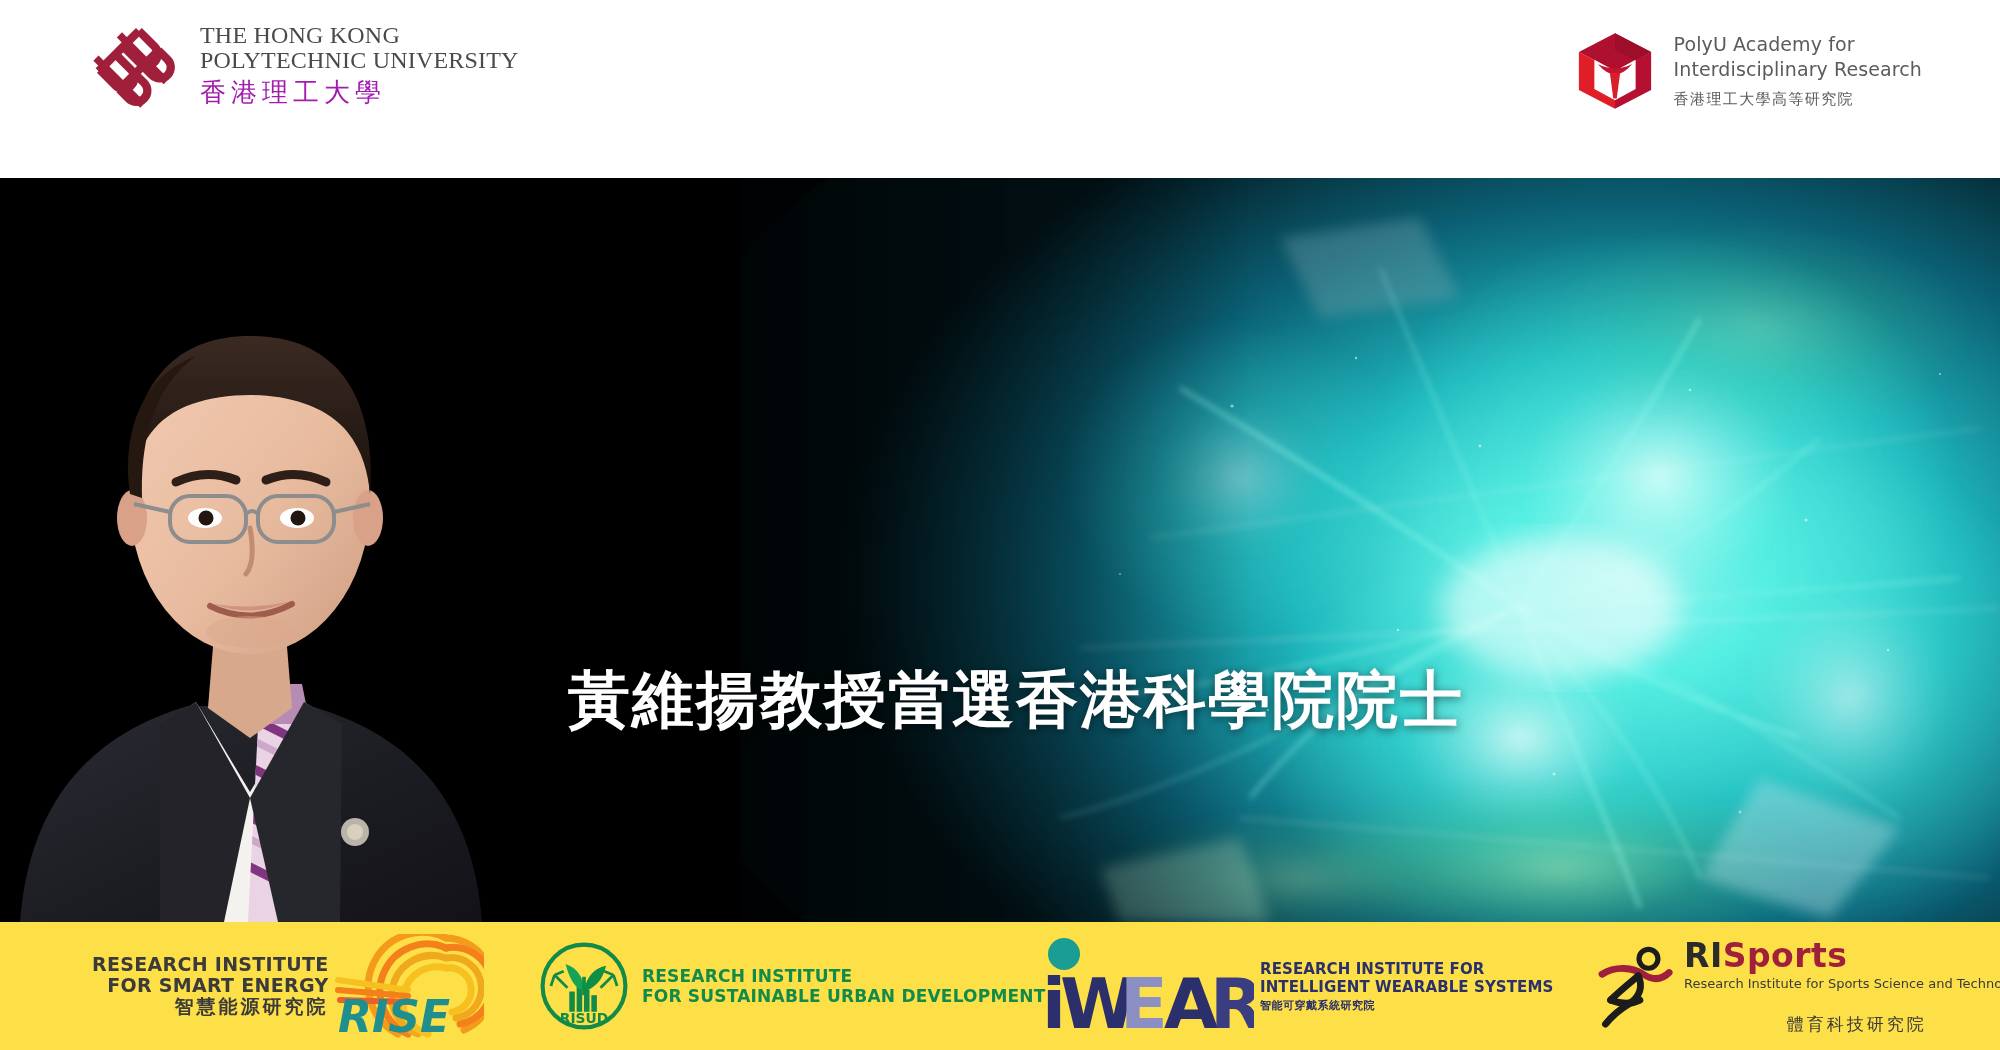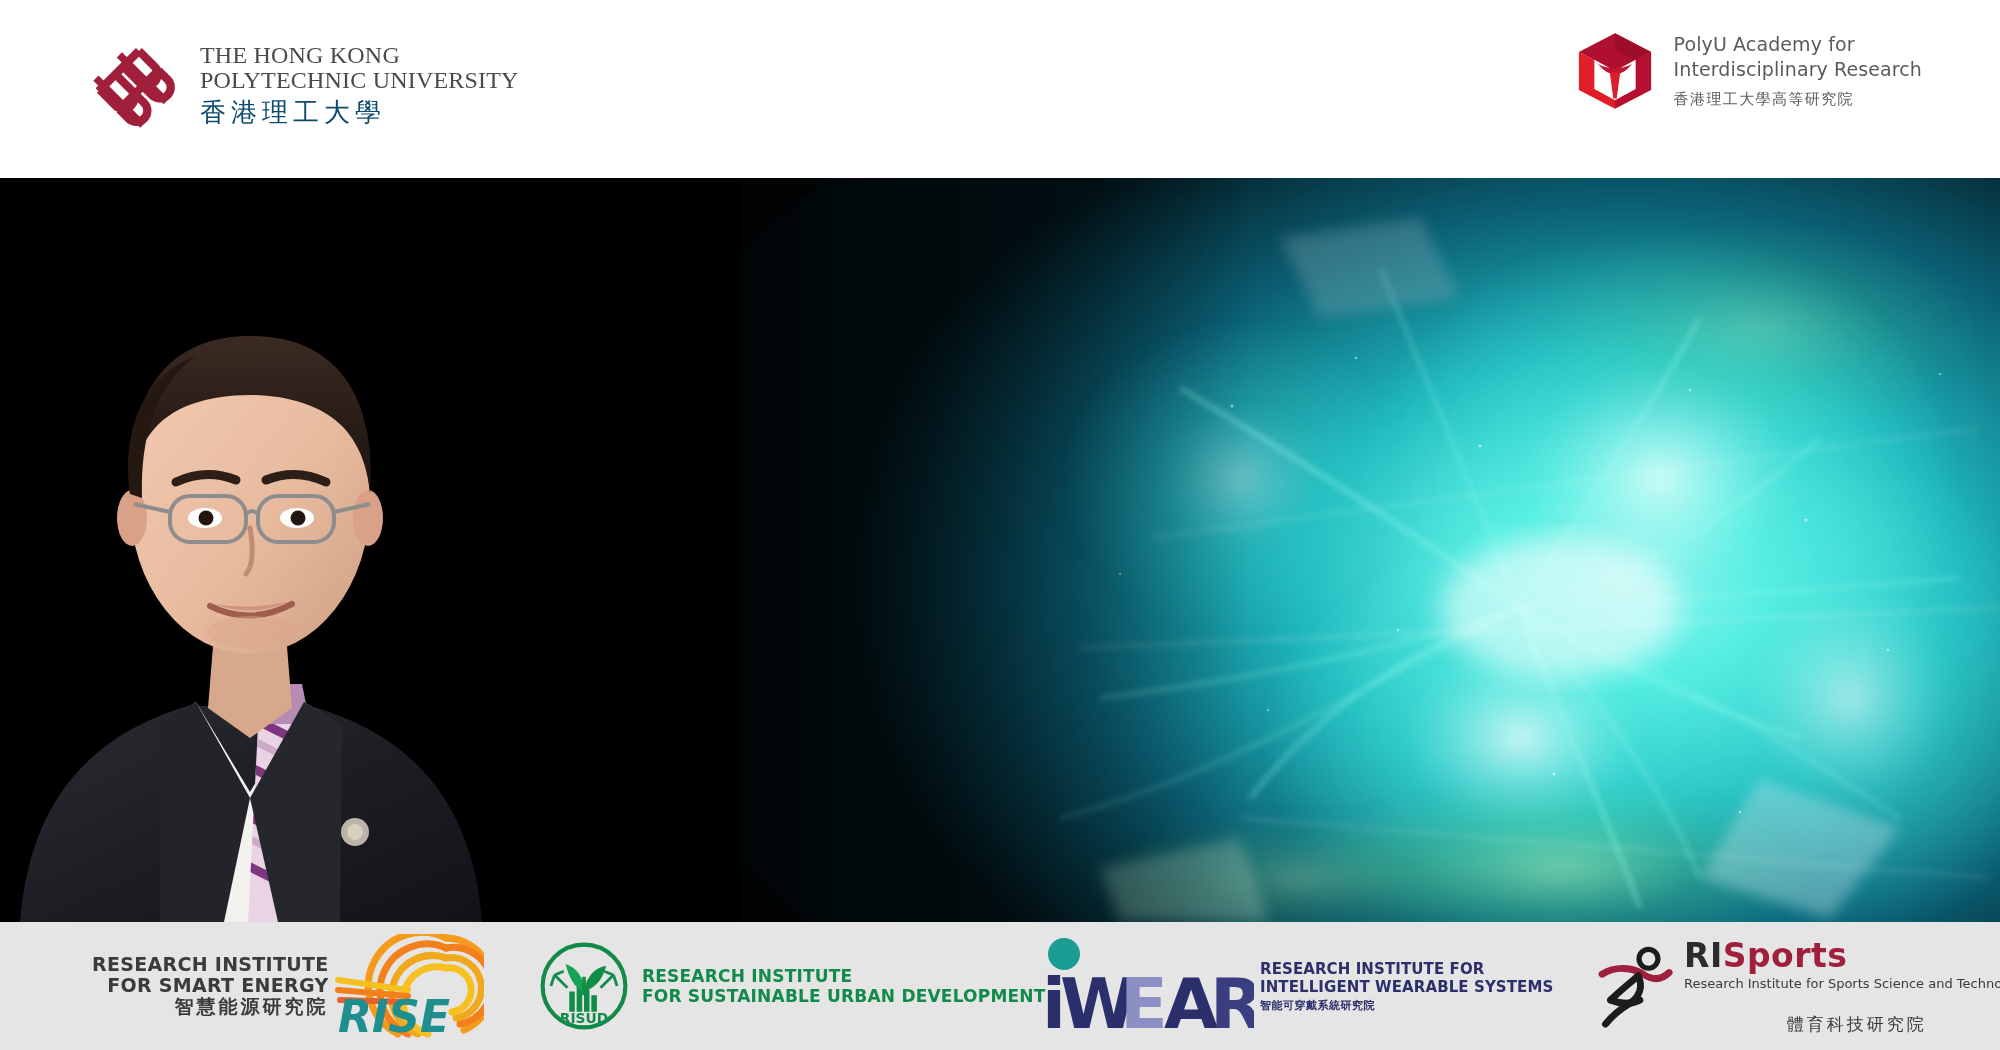--- a/index.html
+++ b/index.html
@@ -23,21 +23,21 @@
     width: 2000px;
     height: 178px;
     background: #ffffff;
     box-sizing: border-box;
   }
 
   
   .polyu-lockup {
     position: absolute;
     left: 88px;
-    top: 40px;
+    top: 20px;
     display: flex;
     align-items: center;
     gap: 18px;
   }
   .polyu-emblem { width: 94px; height: 92px; display: block; }
   .polyu-wordmark {
     display: flex;
     flex-direction: column;
     justify-content: center;
   }
@@ -49,21 +49,21 @@
     white-space: nowrap;
   }
   .polyu-line-en .small {
     font-size: 24px;
     position: relative;
     top: -1px;
   }
   .polyu-line-zh {
     font-family: "DejaVu Serif", "Liberation Serif", serif;
     font-size: 26px;
-    color: #0c4a6e;
+    color: #a21caf;
     letter-spacing: 5px;
     line-height: 1.2;
     margin-top: 3px;
     white-space: nowrap;
   }
 
   
   .pair-lockup {
     position: absolute;
     right: 78px;
@@ -145,21 +145,21 @@
     text-shadow: 0 2px 10px rgba(0,0,0,0.55);
   }
 
   
   .footer {
     position: absolute;
     left: 0;
     top: 922px;
     width: 2000px;
     height: 128px;
-    background: #e5e5e5;
+    background: #fde047;
     display: flex;
     align-items: center;
   }
   .footer-logo {
     display: flex;
     align-items: center;
     position: absolute;
     top: 50%;
     transform: translateY(-50%);
   }
@@ -490,20 +490,21 @@
       <path d="M324 280 L360 272"></path>
     </g>
 
     <path d="M240 296 Q246 330 236 342" stroke="#c08d72" stroke-width="5" fill="none" stroke-linecap="round"></path>
     <path d="M200 374 Q240 394 282 372" stroke="#9d5c4c" stroke-width="6" fill="none" stroke-linecap="round"></path>
     <path d="M204 372 Q240 386 278 370 Q240 378 204 372 Z" fill="#c27f6d" opacity="0.6"></path>
 
     <ellipse cx="240" cy="400" rx="44" ry="16" fill="#d9a78c" opacity="0.45"></ellipse>
   </svg>
 
+  <div class="hero-title">黃維揚教授當選香港科學院院士</div>
 </div>
 
 <div class="footer">
 
   <div class="footer-logo" id="logo-rise">
     <div class="rise-text">
       <div class="rise-en">RESEARCH INSTITUTE</div>
       <div class="rise-en">FOR SMART ENERGY</div>
       <div class="rise-zh">智慧能源研究院</div>
     </div>

